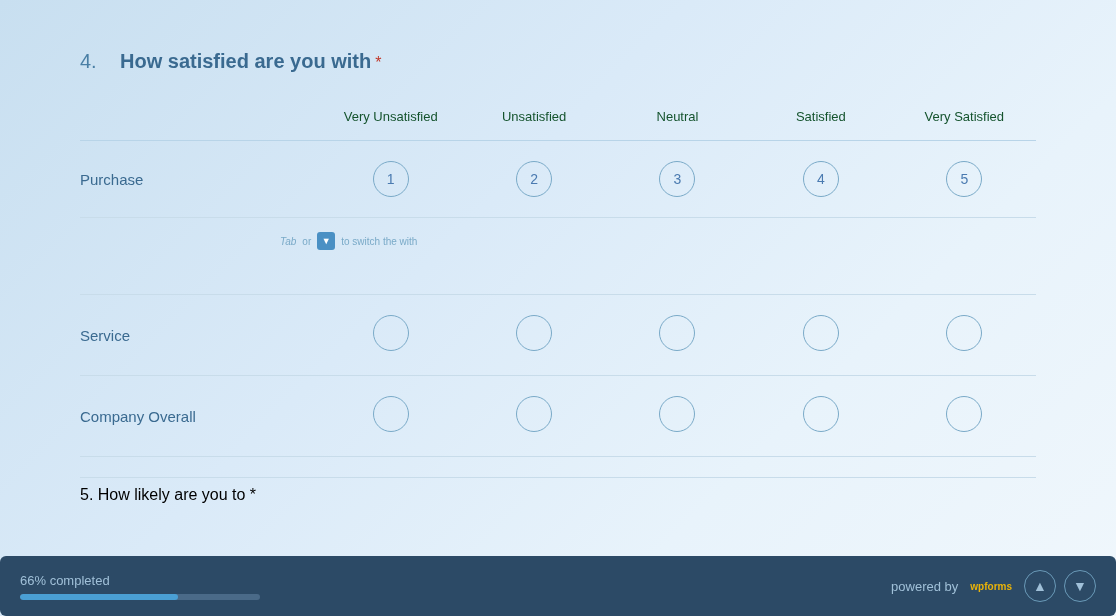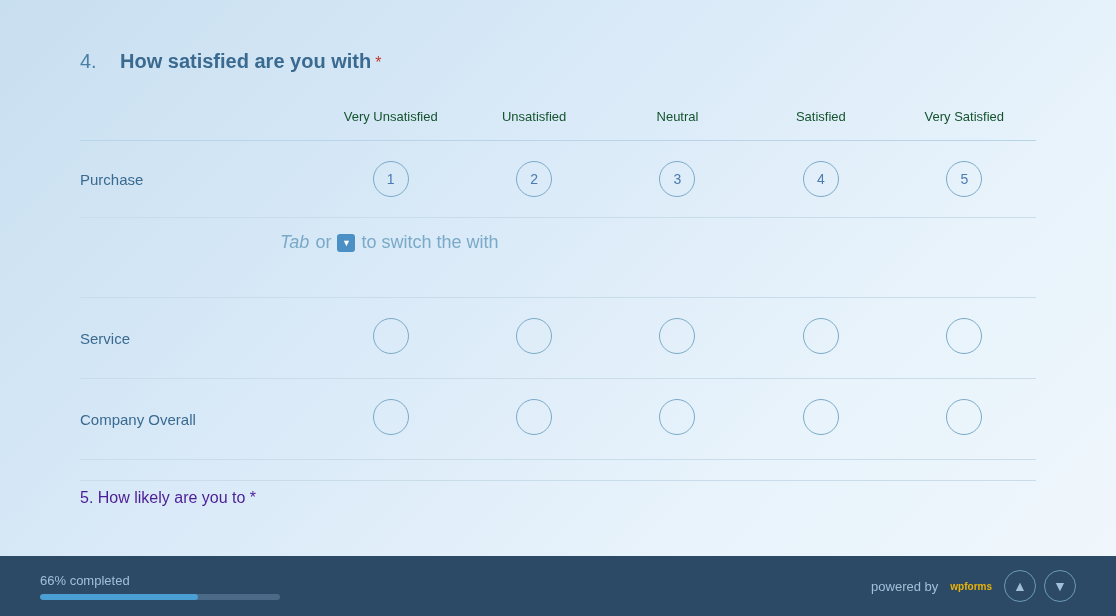--- a/index.html
+++ b/index.html
@@ -97,21 +97,21 @@
     .radio-circle.numbered {
       font-size: 14px;
       color: #4a7ab0;
     }
 
     .tab-hint {
       display: flex;
       align-items: center;
       gap: 6px;
       margin: 8px 0 18px 0;
-      font-size: 18px;
+      font-size: 10px;
       color: #7aaac8;
       padding-left: 200px;
     }
 
     .tab-key {
       font-style: italic;
     }
 
     .down-arrow-icon {
       width: 18px;
@@ -126,33 +126,34 @@
     .down-arrow-icon::after {
       content: '▼';
       font-size: 9px;
       color: white;
     }
 
     .next-question-hint {
       margin-top: 20px;
       padding-top: 8px;
       font-size: 16px;
-      color: #4c1d95;
+      color: #000000;
       border-top: 1px solid #c8dcea;
       padding-bottom: 6px;
     }
 
     
     .footer {
       background: #2c4a66;
-      padding: 12px 40px;
+      padding: 12px 20px;
       display: flex;
       align-items: center;
       justify-content: space-between;
       height: 60px;
+      border-radius: 6px;
     }
 
     .progress-section {
       display: flex;
       flex-direction: column;
       gap: 6px;
     }
 
     .progress-label {
       font-size: 13px;

